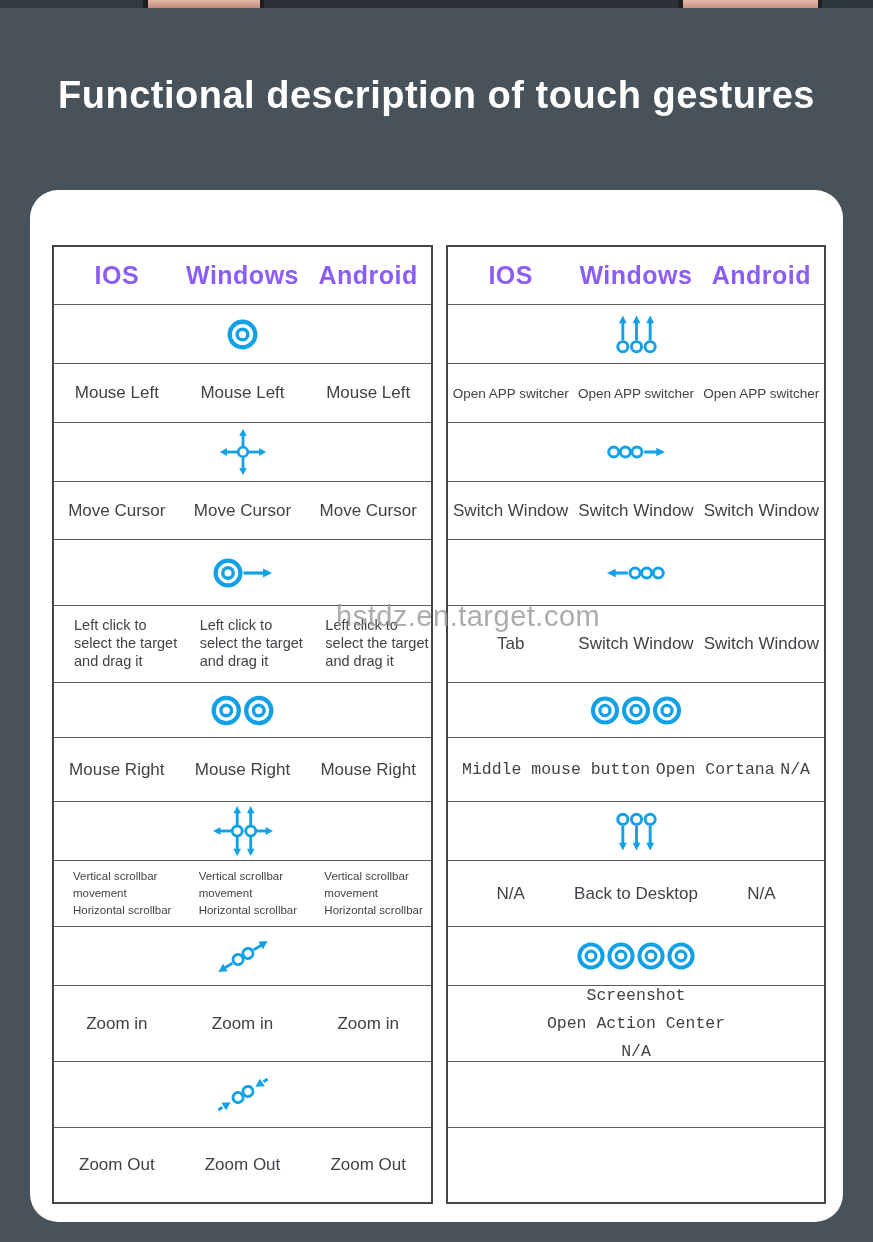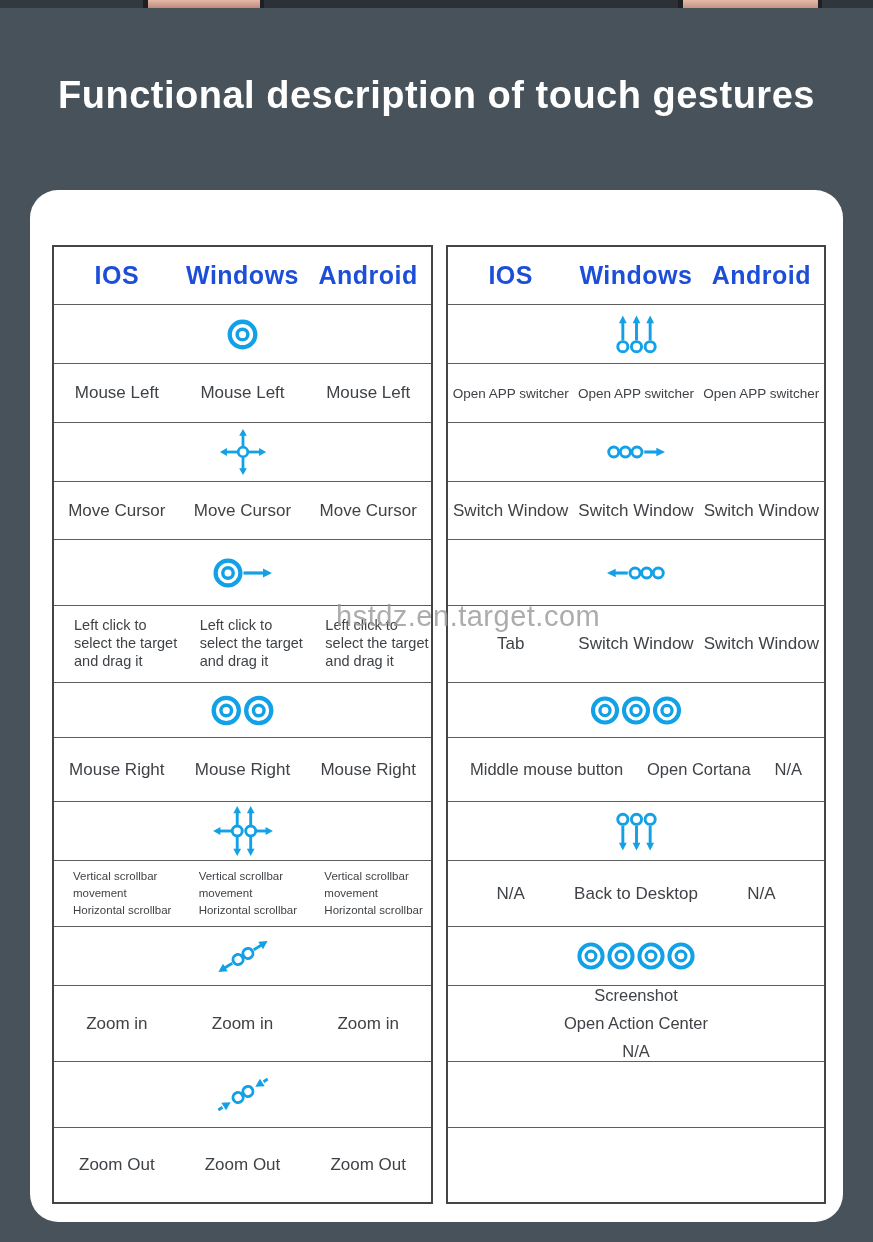--- a/index.html
+++ b/index.html
@@ -18,28 +18,28 @@
     font-size:38px;font-weight:800;letter-spacing:.5px;color:#FFFFFF;}
 
   .card{position:absolute;left:30px;top:190px;width:813px;height:1032px;background:#FFFFFF;border-radius:28px;}
 
   .gtable{position:absolute;top:245px;background:#FFFFFF;border:2px solid #454545;box-sizing:content-box;}
   .gtable-left{left:52px;width:377px;}
   .gtable-right{left:446px;width:376px;}
 
   .trow{border-bottom:1px solid #5E5E5E;display:flex;align-items:center;box-sizing:border-box;}
   .trow:last-child{border-bottom:none;}
-  .header-row .hcell{flex:1;text-align:center;font-size:25px;font-weight:bold;color:#1d4ed8;letter-spacing:.5px;}
+  .header-row .hcell{flex:1;text-align:center;font-size:25px;font-weight:bold;color:#8b5cf6;letter-spacing:.5px;}
   .icon-row{justify-content:center;}
   .label-row .cell{flex:1;text-align:center;font-size:17px;color:#3F4347;white-space:pre-line;}
 
   .left-small .cell{text-align:left;font-size:14.5px;line-height:1.22;padding-left:20px;padding-right:2px;}
   .tiny .cell{text-align:left;font-size:11.5px;line-height:1.5;padding-left:19px;padding-right:2px;}
   .small-c .cell{font-size:13.5px;}
-  .fit{justify-content:space-between;padding:0 22px;}
+  .fit{justify-content:space-between;padding:0 14px;font-family:Liberation Mono, monospace;}
   .fit .cell{flex:0 0 auto;}
   .fit .cell{font-size:16.5px;}
 
   .iconwrap{display:flex;align-items:center;justify-content:center;}
 
   .watermark{position:absolute;left:336px;top:600px;font-size:29px;color:#9B9B9B;opacity:.82;
     letter-spacing:.5px;z-index:9;pointer-events:none;}
 </style>
 </head>
 <body>

